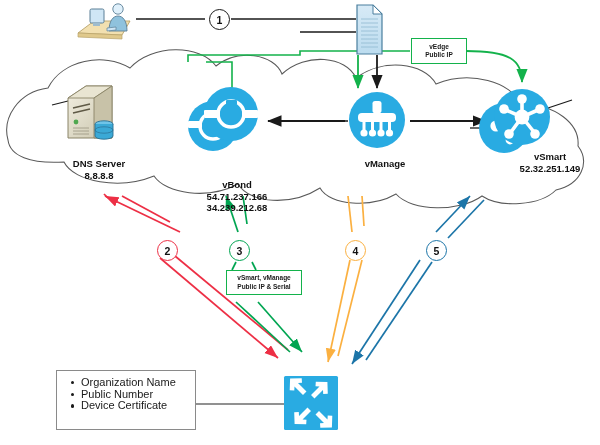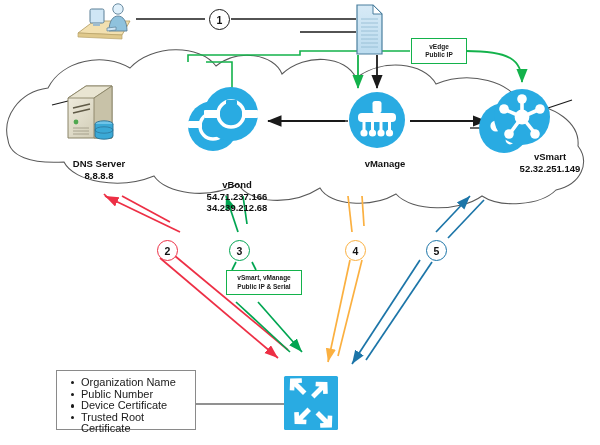--- a/index.html
+++ b/index.html
@@ -364,21 +364,20 @@
   <div class="green-box" style="left: 226px; top: 270px; width: 76px; height: 25px;">
     <span>vSmart, vManage</span>
     <span>Public IP &amp; Serial</span>
   </div>
 
   <div class="info-box" style="left: 56px; top: 370px; width: 140px; height: 60px;">
     <ul>
       <li>Organization Name</li>
       <li>Public Number</li>
       <li>Device Certificate</li>
-      <li>Trusted Root Certificate</li>
     </ul>
   </div>
 
   <div class="step-badge" style="left: 209px; top: 9px; border: 1.7px solid #1a1a1a;">
     <span>1</span>
   </div>
   <div class="step-badge" style="left: 157px; top: 240px; border: 1.7px solid #ED2F45;">
     <span>2</span>
   </div>
   <div class="step-badge" style="left: 229px; top: 240px; border: 1.7px solid #00A551;">

